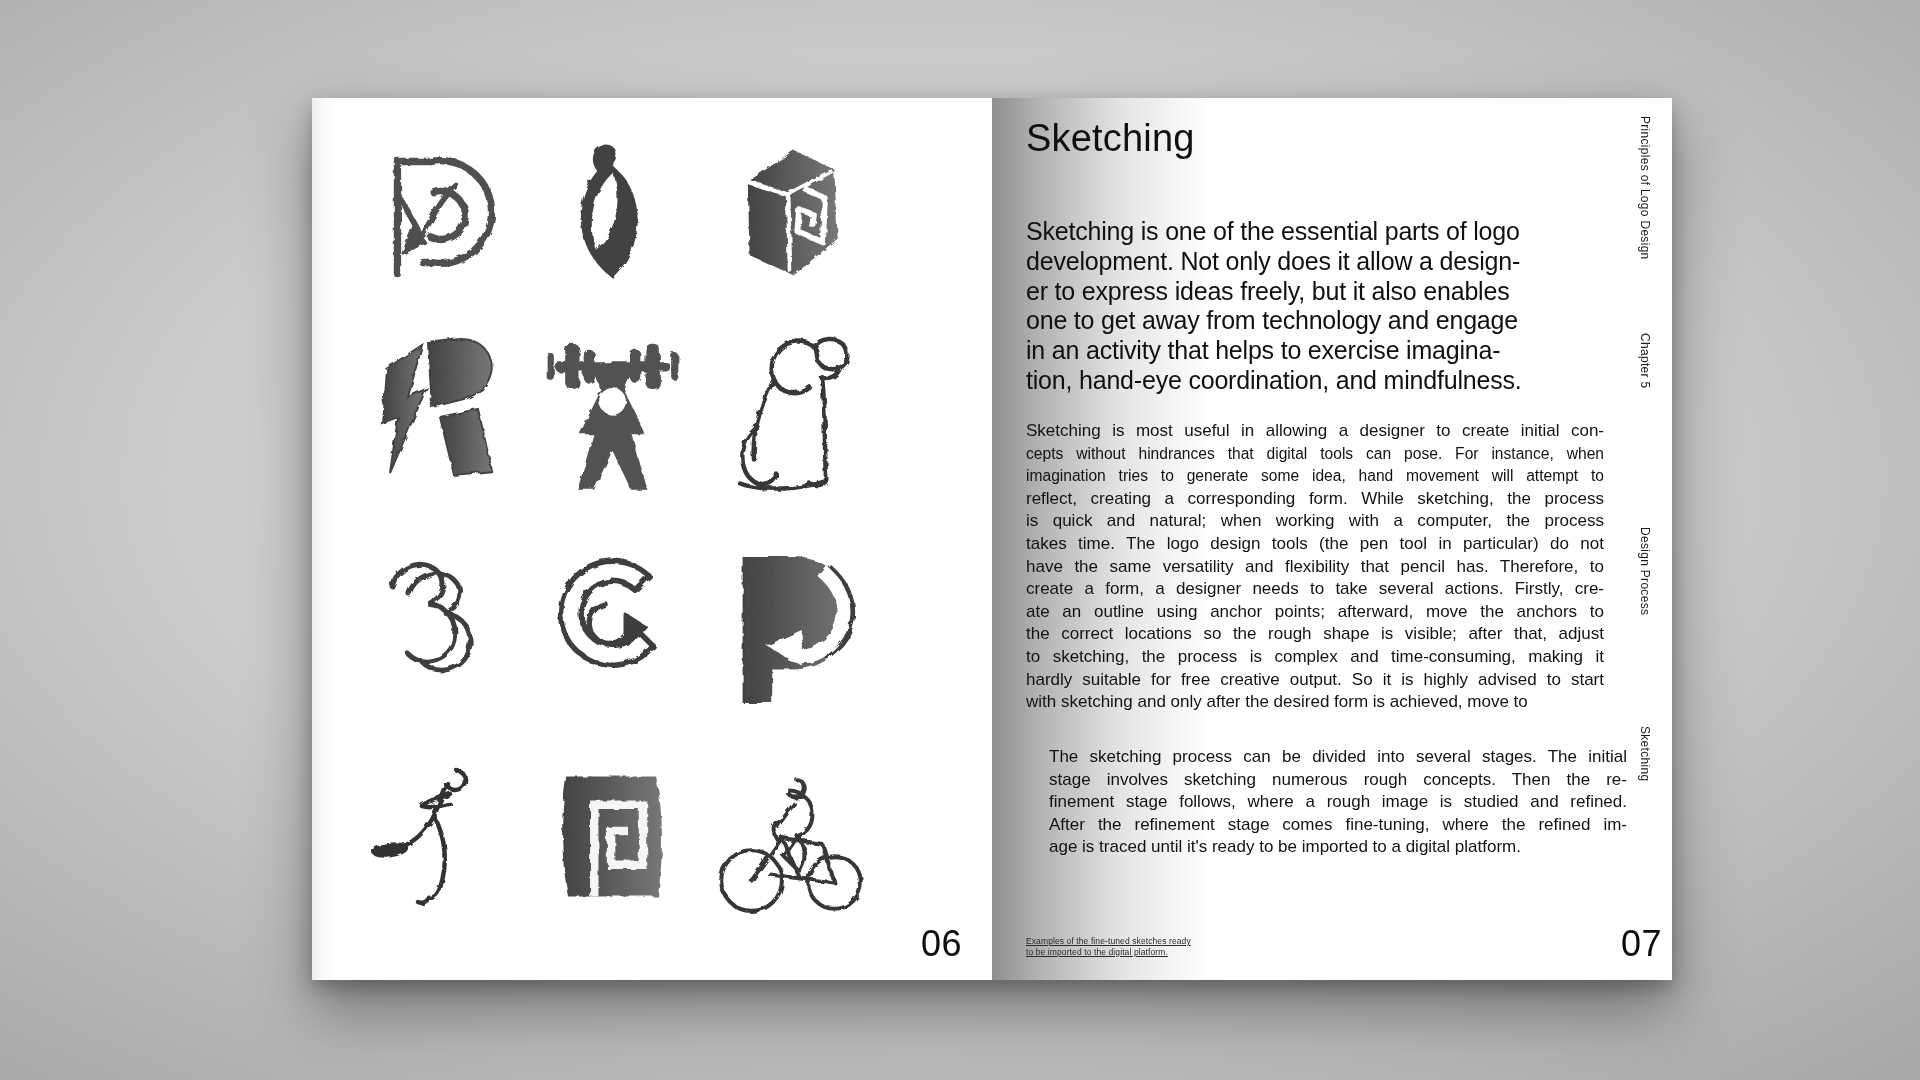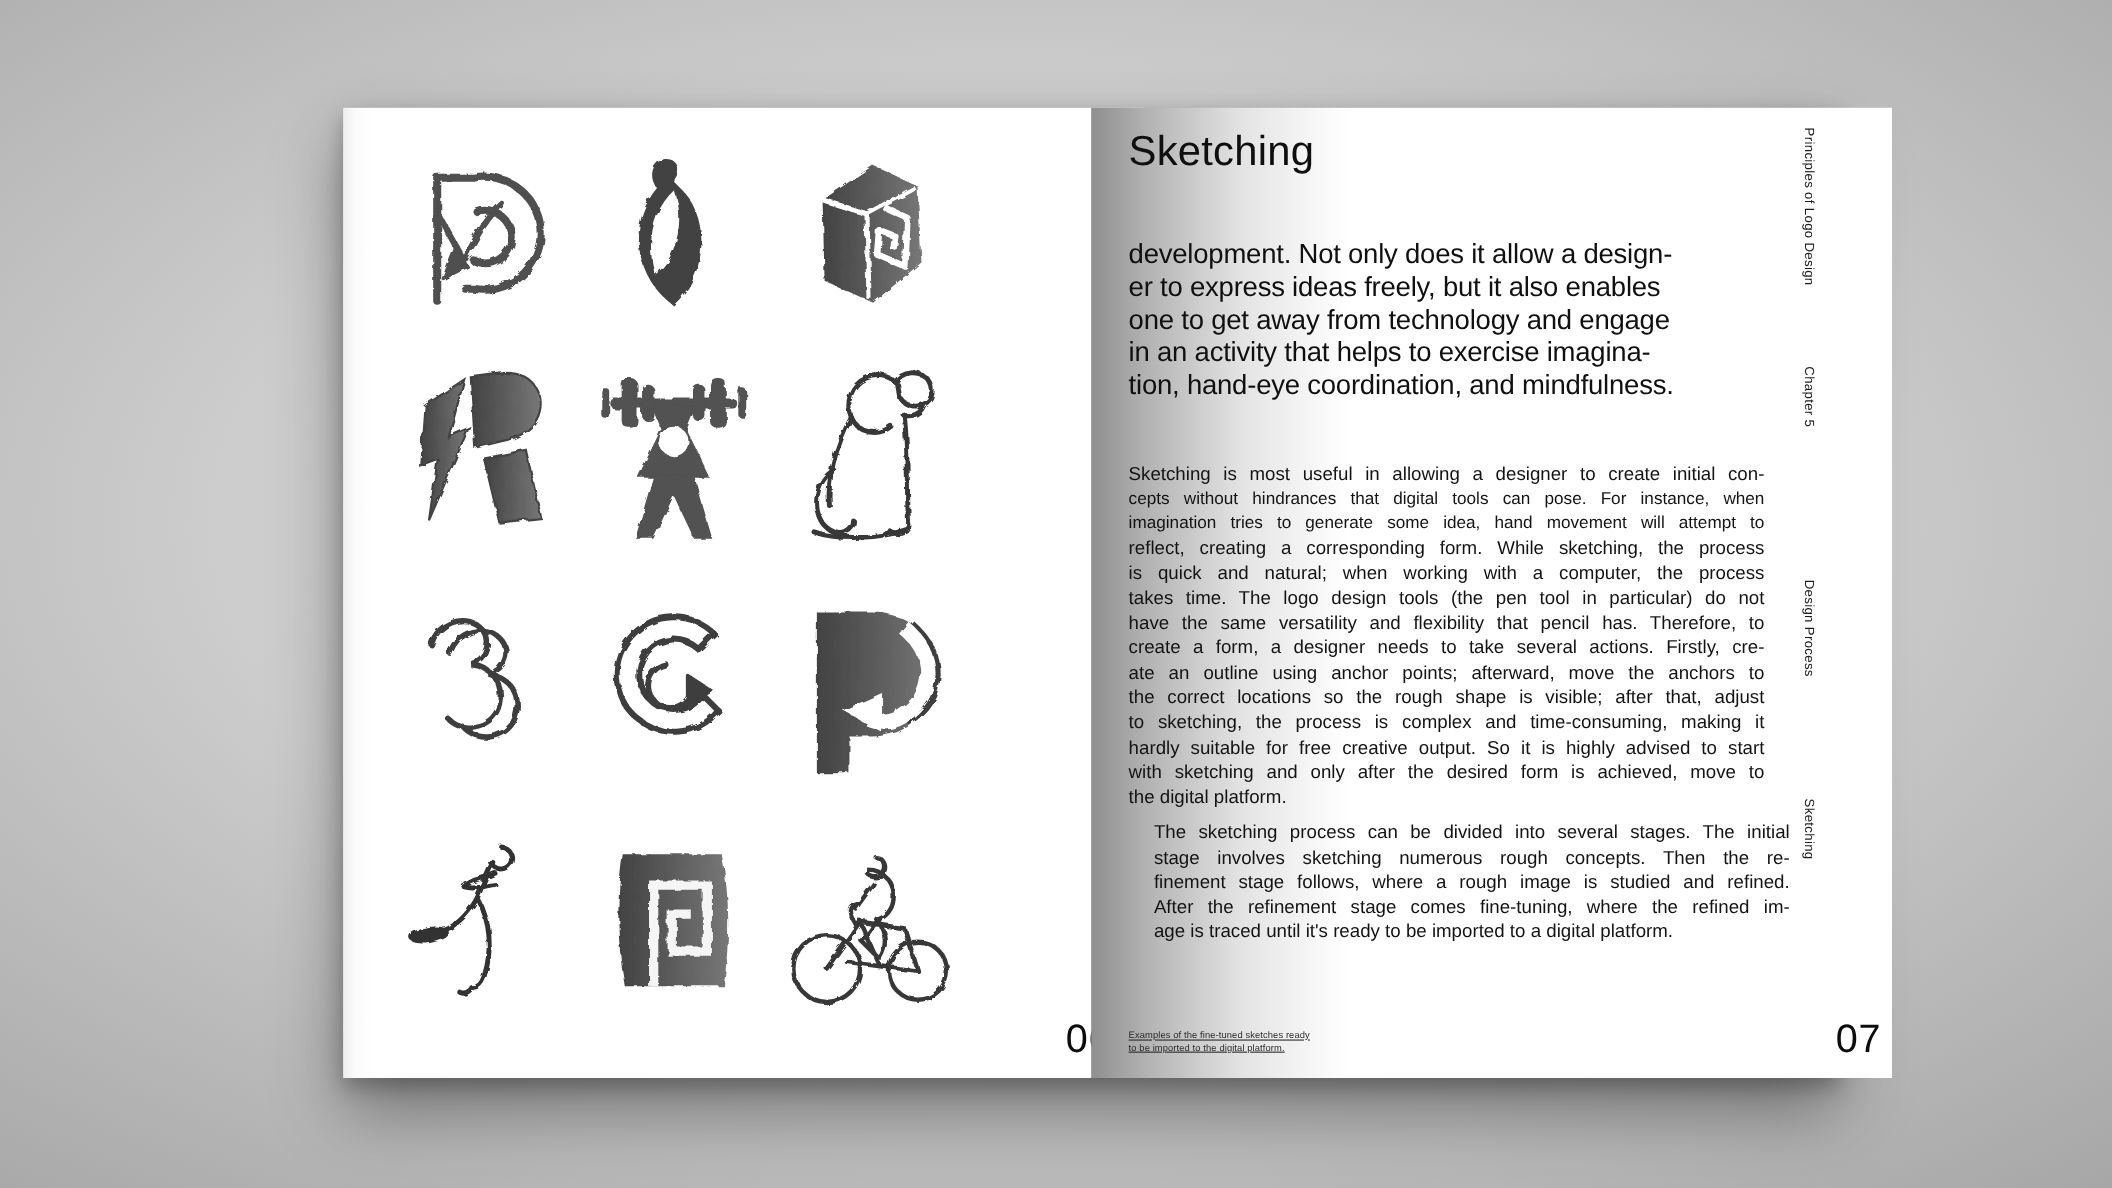--- a/index.html
+++ b/index.html
@@ -5,21 +5,21 @@
   html,body{margin:0;padding:0;background:#8a8a8a;}
   .stage{
     position:relative;width:1920px;height:1080px;overflow:hidden;
     font-family:"Liberation Sans",sans-serif;
     background:radial-gradient(120% 115% at 48% 44%, #d9d9d9 0%, #cccccc 32%, #a8a8a8 64%, #848484 100%);
   }
   .book{
     position:absolute;left:312px;top:98px;width:1360px;height:882px;
     box-shadow:0 30px 60px rgba(0,0,0,.38),0 8px 18px rgba(0,0,0,.25);
   }
-  .page{position:absolute;top:0;width:680px;height:882px;padding-left:48px;}
+  .page{position:absolute;top:0;width:680px;height:882px;}
   .page-left{
     left:0;
     background:linear-gradient(to right,#ededed 0px,#fafafa 10px,#ffffff 26px,#ffffff 100%);
   }
   .page-right{
     left:680px;
     background:linear-gradient(to right,#8f8f8f 0%,#b3b3b3 7%,#e4e4e4 19%,#ffffff 32%);
   }
   
   .logo-grid{
@@ -227,20 +227,21 @@
         </div>
 
       </div>
       <div class="pagenum pagenum-left">06</div>
     </div>
 
     <div class="page page-right">
       <h1 class="rp-title" style="margin:0;font-weight:400;">Sketching</h1>
 
       <div class="intro">
+          <div class="tline">Sketching is one of the essential parts of logo</div>
           <div class="tline">development. Not only does it allow a design-</div>
           <div class="tline">er to express ideas freely, but it also enables</div>
           <div class="tline">one to get away from technology and engage</div>
           <div class="tline">in an activity that helps to exercise imagina-</div>
           <div class="tline">tion, hand-eye coordination, and mindfulness.</div>
         </div>
 
       <div class="par body1">
           <div class="tline">Sketching is most useful in allowing a designer to create initial con-</div>
           <div class="tline cond">cepts without hindrances that digital tools can pose. For instance, when</div>
@@ -248,21 +249,20 @@
           <div class="tline">reflect, creating a corresponding form. While sketching, the process</div>
           <div class="tline">is quick and natural; when working with a computer, the process</div>
           <div class="tline">takes time. The logo design tools (the pen tool in particular) do not</div>
           <div class="tline">have the same versatility and flexibility that pencil has. Therefore, to</div>
           <div class="tline">create a form, a designer needs to take several actions. Firstly, cre-</div>
           <div class="tline">ate an outline using anchor points; afterward, move the anchors to</div>
           <div class="tline">the correct locations so the rough shape is visible; after that, adjust</div>
           <div class="tline">to sketching, the process is complex and time-consuming, making it</div>
           <div class="tline">hardly suitable for free creative output. So it is highly advised to start</div>
           <div class="tline">with sketching and only after the desired form is achieved, move to</div>
-          <div class="tline">the digital platform.</div>
         </div>
 
       <div class="par body2">
           <div class="tline">The sketching process can be divided into several stages. The initial</div>
           <div class="tline">stage involves sketching numerous rough concepts. Then the re-</div>
           <div class="tline">finement stage follows, where a rough image is studied and refined.</div>
           <div class="tline">After the refinement stage comes fine-tuning, where the refined im-</div>
           <div class="tline">age is traced until it's ready to be imported to a digital platform.</div>
         </div>
 

